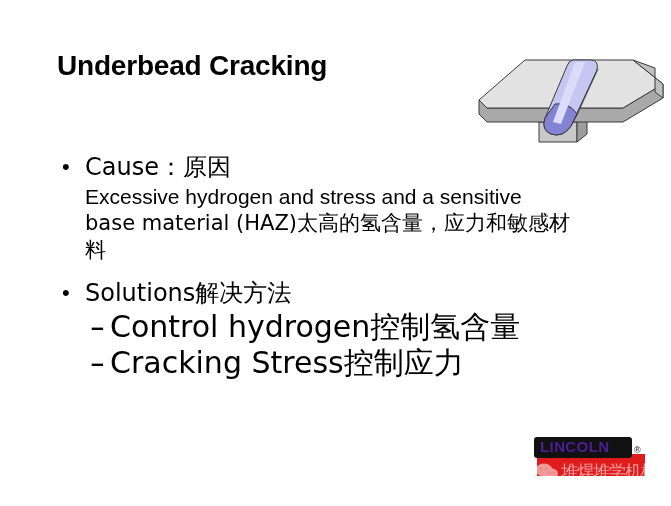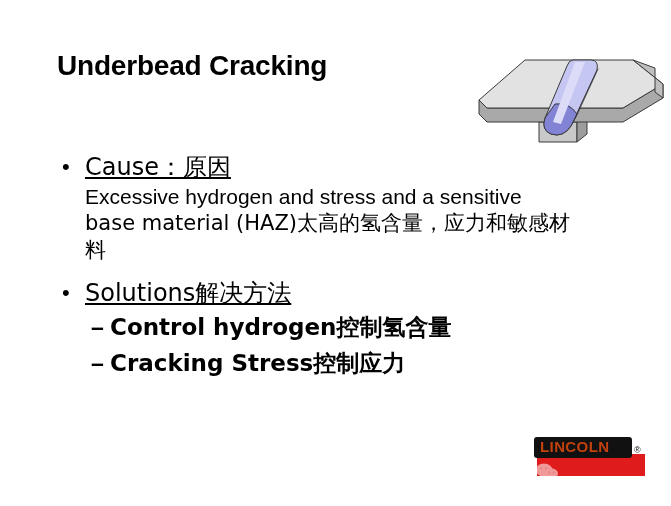--- a/index.html
+++ b/index.html
@@ -54,21 +54,20 @@
     position: absolute;
     left: 4px;
     top: 0;
     font-size: 22px;
     line-height: 30px;
   }
   .lvl1-text {
     font-size: 24px;
     line-height: 30px;
     white-space: nowrap;
-    text-decoration: underline;
   }
   .para {
     font-size: 21px;
     line-height: 27px;
     padding-left: 27px;
     width: 600px;
   }
   .para .zh { font-family: "DejaVu Sans", "Liberation Sans", sans-serif; }
 
   .sub-row {
@@ -78,22 +77,22 @@
   }
   .sub-dash {
     position: absolute;
     left: 33px;
     top: 0;
     font-size: 23px;
     font-weight: bold;
     line-height: 34px;
   }
   .sub-text {
-    font-size: 23px;
-    font-weight: bold;
+    font-size: 30px;
+    font-weight: normal;
     line-height: 34px;
     white-space: nowrap;
   }
   .zh { font-family: "DejaVu Sans", "Liberation Sans", sans-serif; }
 
   .sp-solutions { margin-top: 14px; }
   .sp-cause-para { margin-top: 1px; }
 
   
   #weld-diagram {
@@ -128,21 +127,21 @@
     height: 21px;
     background: #111111;
     border-radius: 3px;
   }
   #logo-word {
     position: absolute;
     left: 7px;
     top: 4px;
     font-size: 15px;
     font-weight: bold;
-    color: #c2410c;
+    color: #4c1d95;
     letter-spacing: 0.4px;
     font-family: "Liberation Sans", sans-serif;
   }
   #logo-reg {
     position: absolute;
     left: 101px;
     top: 11px;
     font-size: 9px;
     color: #111111;
   }
@@ -244,16 +243,17 @@
           <ellipse cx="9" cy="7" rx="8.5" ry="6.5" fill="#ffffff"></ellipse>
           <polygon points="5,12 4,16 8,13.5" fill="#ffffff"></polygon>
           <circle cx="6" cy="5.5" r="1.1" fill="#d9d9d9"></circle>
           <circle cx="11" cy="5.5" r="1.1" fill="#d9d9d9"></circle>
           <ellipse cx="16.5" cy="10.5" rx="6.5" ry="5" fill="#ffffff"></ellipse>
           <polygon points="20,14 21,17 17.5,15" fill="#ffffff"></polygon>
           <circle cx="14.5" cy="9.5" r="0.9" fill="#d9d9d9"></circle>
           <circle cx="18.5" cy="9.5" r="0.9" fill="#d9d9d9"></circle>
         </svg>
       </span>
+      <span id="wm-text">堆焊堆学机械</span>
     </div>
   </div>
 
 </div>
 
 </body></html>

